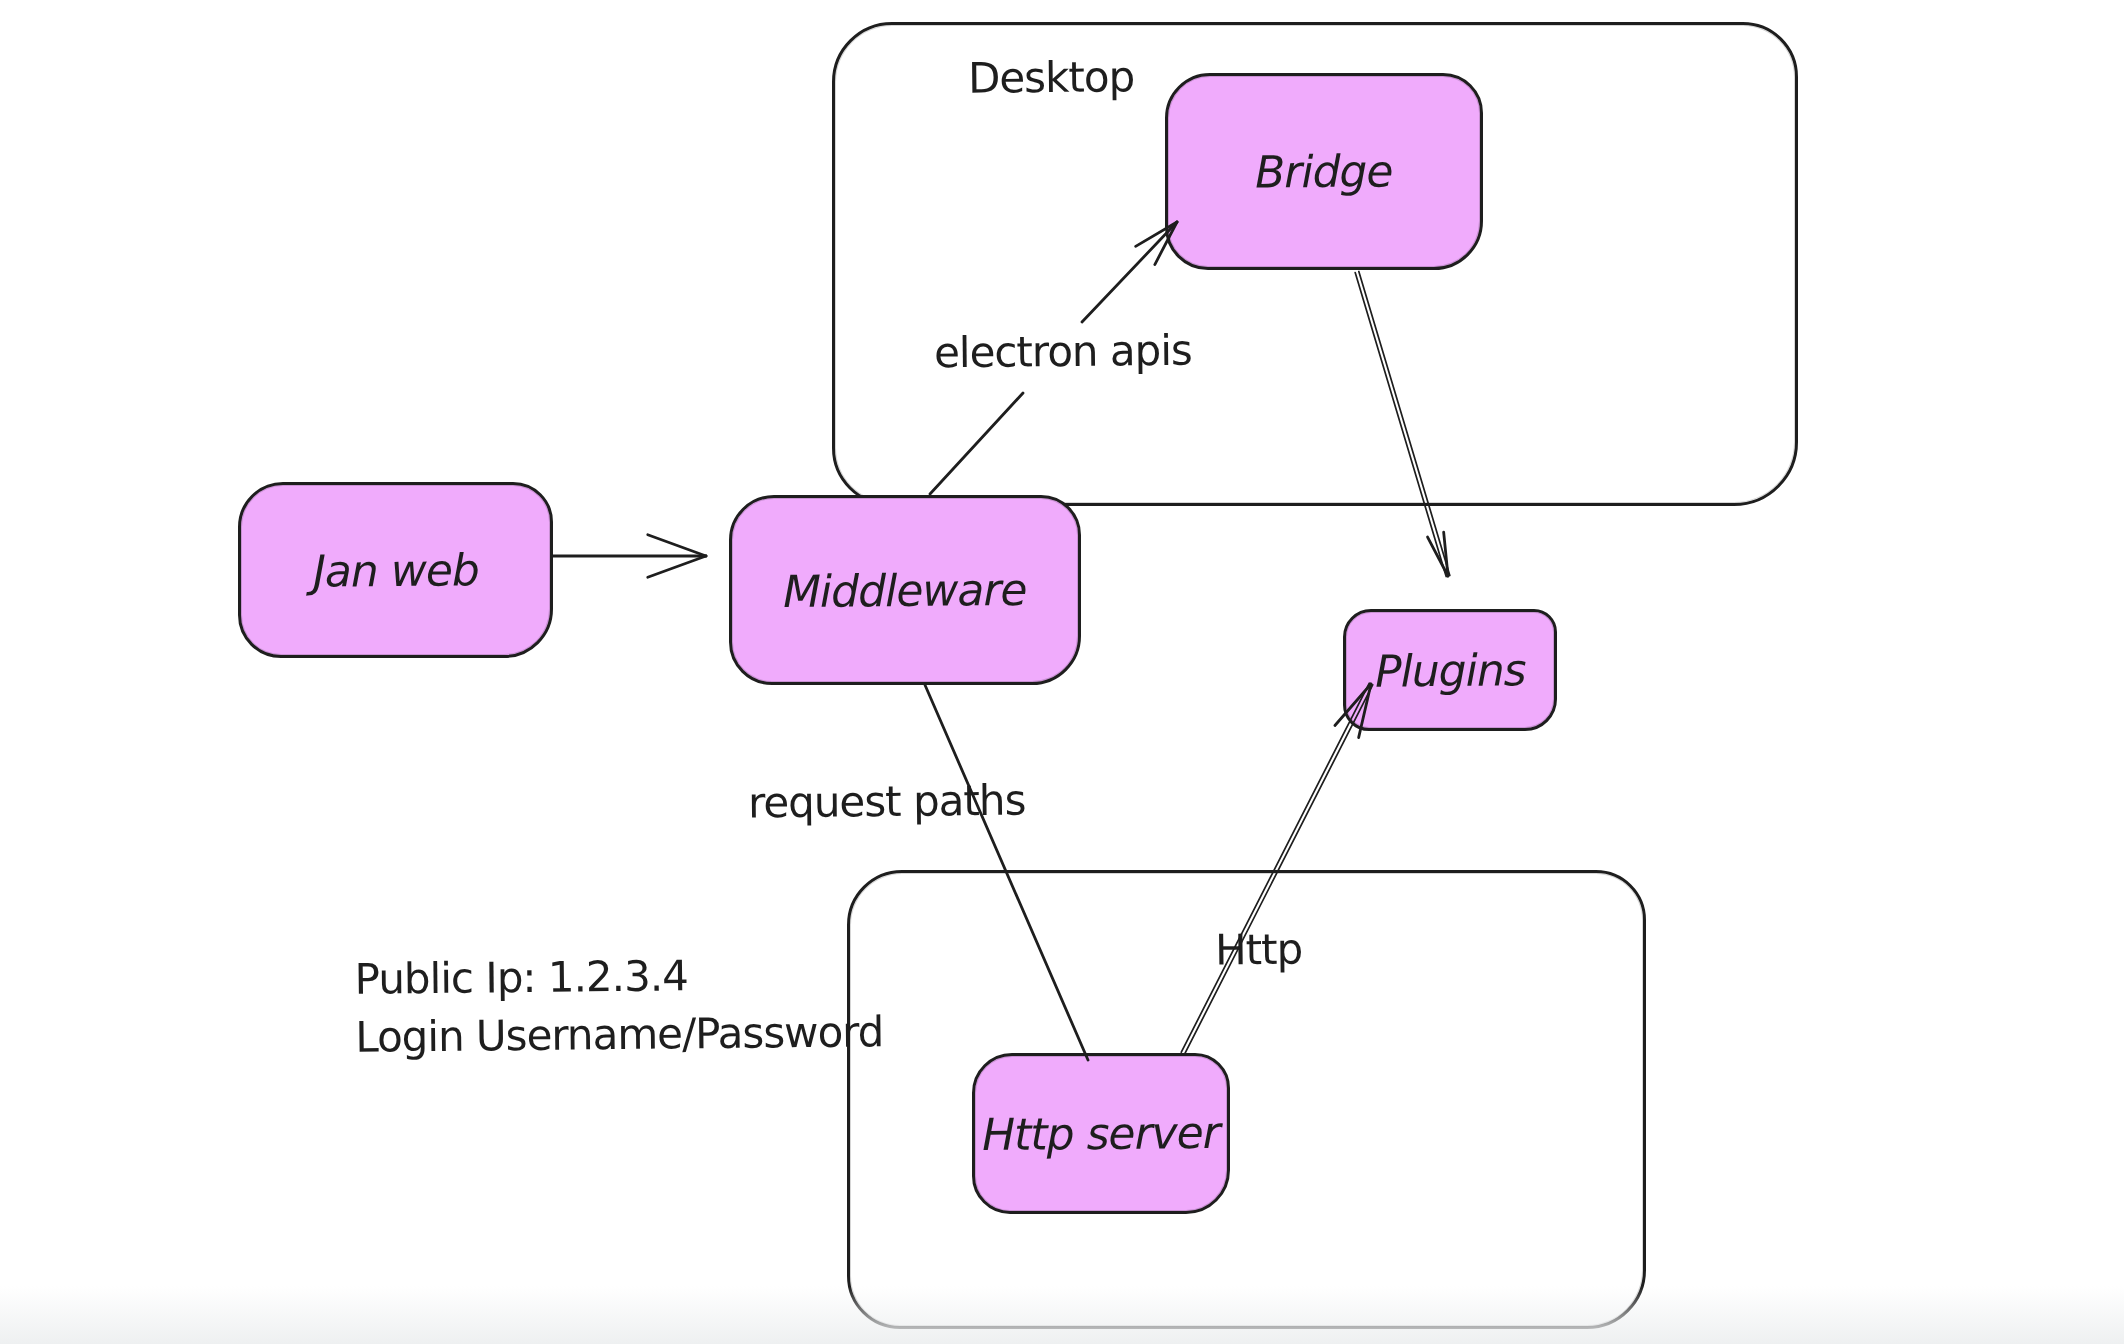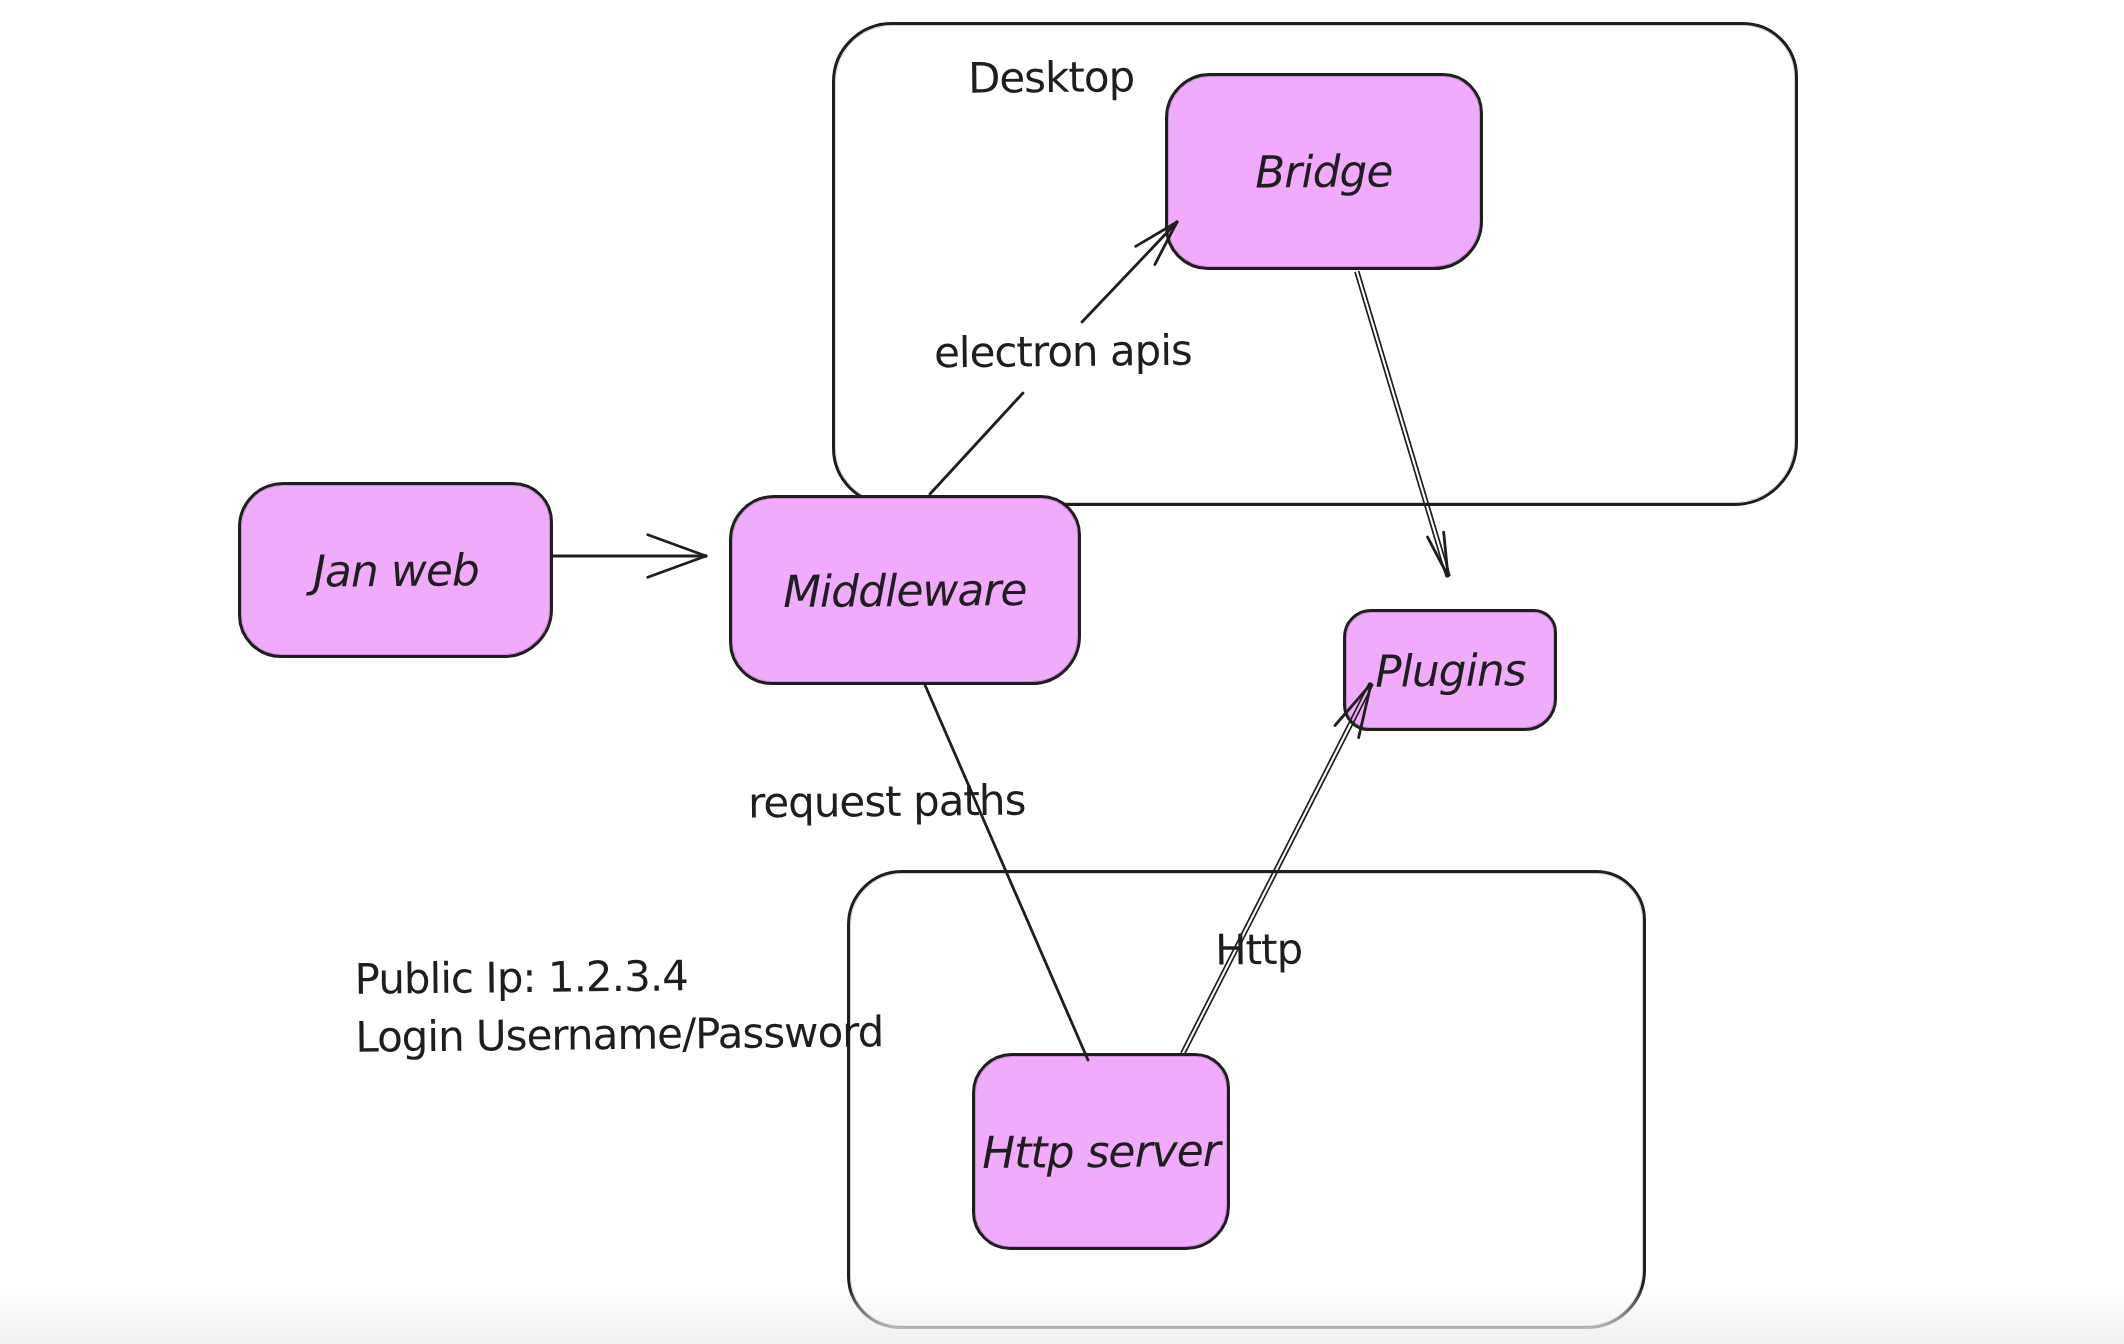--- a/index.html
+++ b/index.html
@@ -94,21 +94,21 @@
   </div>
   <div class="shape node-box" style="position: absolute; left: 713px; top: 495px; width: 352px; height: 190px; border-radius: 45px 40px 49px 43px; margin-left: 16px;">
     <span class="node-label">Middleware</span>
   </div>
   <div class="shape node-box" style="position: absolute; left: 1165px; top: 73px; width: 318px; height: 197px; border-radius: 45px 40px 49px 43px;">
     <span class="node-label">Bridge</span>
   </div>
   <div class="shape node-box" style="position: absolute; left: 1343px; top: 565px; width: 214px; height: 122px; border-radius: 28px 23px 32px 26px; margin-top: 44px;">
     <span class="node-label">Plugins</span>
   </div>
-  <div class="shape node-box" style="position: absolute; left: 972px; top: 1053px; width: 258px; height: 197px; border-radius: 40px 35px 44px 38px;">
+  <div class="shape node-box" style="position: absolute; left: 972px; top: 1053px; width: 258px; height: 161px; border-radius: 40px 35px 44px 38px;">
     <span class="node-label">Http server</span>
   </div>
 
   <svg id="connector-layer" width="2124" height="1344" viewBox="0 0 2124 1344">
       <g>
         <line x1="553" y1="556" x2="706" y2="556" stroke="#1e1e1e" stroke-width="2.8" stroke-linecap="round"></line>
         <line x1="706" y1="556" x2="647.7390575112737" y2="577.2052488861915" stroke="#1e1e1e" stroke-width="2.8" stroke-linecap="round"></line>
         <line x1="706" y1="556" x2="647.7390575112737" y2="534.7947511138085" stroke="#1e1e1e" stroke-width="2.8" stroke-linecap="round"></line>
       </g>
       <g>

